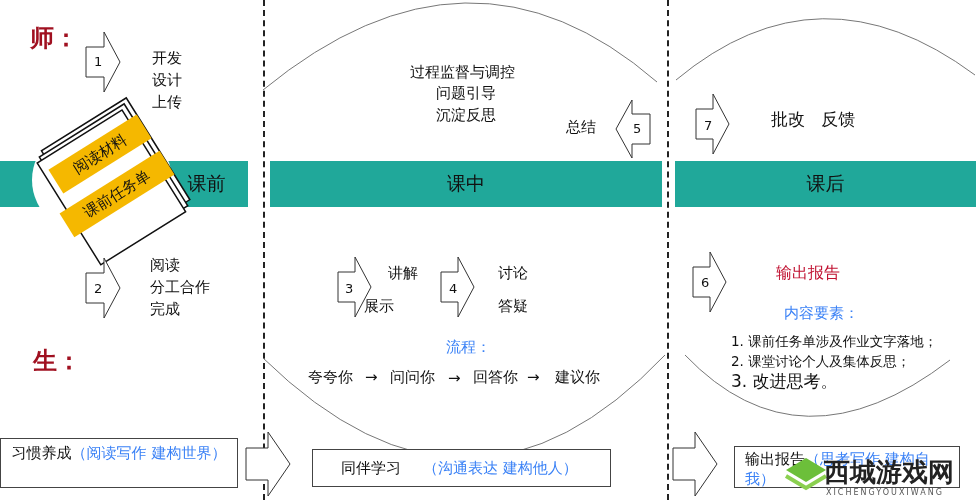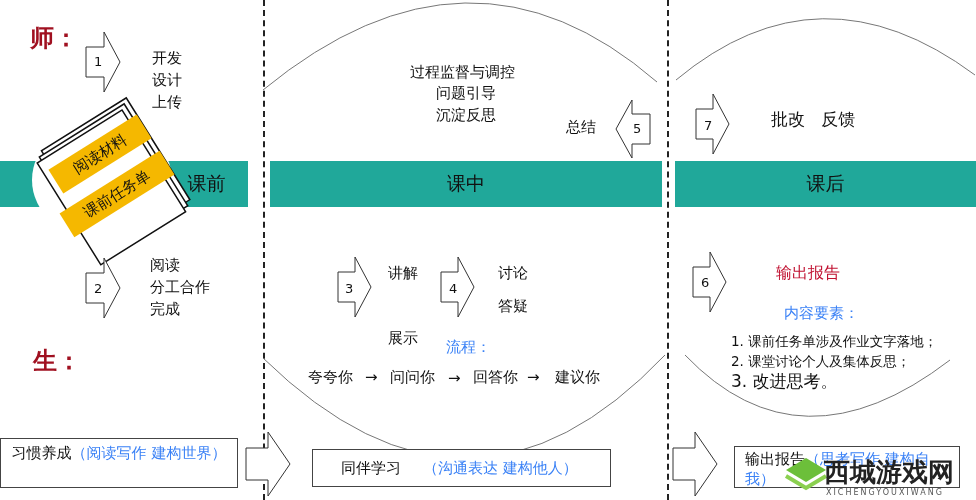--- a/index.html
+++ b/index.html
@@ -79,21 +79,21 @@
 <svg width="34" height="58" style="left:616px;top:100px;">
   <path d="M34 14 H16 V0 L0 29 L16 58 V44 H34 Z" fill="#fff" stroke="#333" stroke-width="1"></path>
 </svg>
 <div class="txt num" style="left:633px;top:118px;">5</div>
 
 <svg width="34" height="60" style="left:338px;top:257px;">
   <path d="M0 15 H17 V0 L33 30 L17 60 V45 H0 Z" fill="#fff" stroke="#333" stroke-width="1"></path>
 </svg>
 <div class="txt num" style="left:345px;top:278px;">3</div>
 <div class="txt" style="left:388px;top:262px;">讲解</div>
-<div class="txt" style="left:388px;top:295px;margin-top:32px;">展示</div>
+<div class="txt" style="left:364px;top:295px;">展示</div>
 <svg width="34" height="60" style="left:441px;top:257px;">
   <path d="M0 15 H17 V0 L33 30 L17 60 V45 H0 Z" fill="#fff" stroke="#333" stroke-width="1"></path>
 </svg>
 <div class="txt num" style="left:449px;top:278px;">4</div>
 <div class="txt" style="left:498px;top:262px;">讨论</div>
 <div class="txt" style="left:498px;top:295px;">答疑</div>
 
 <div class="txt teal" style="left:446px;top:336px;">流程：</div>
 <div class="txt" style="left:308px;top:366px;">夸夸你</div>
 <div class="txt" style="left:365px;top:366px;">→</div>

